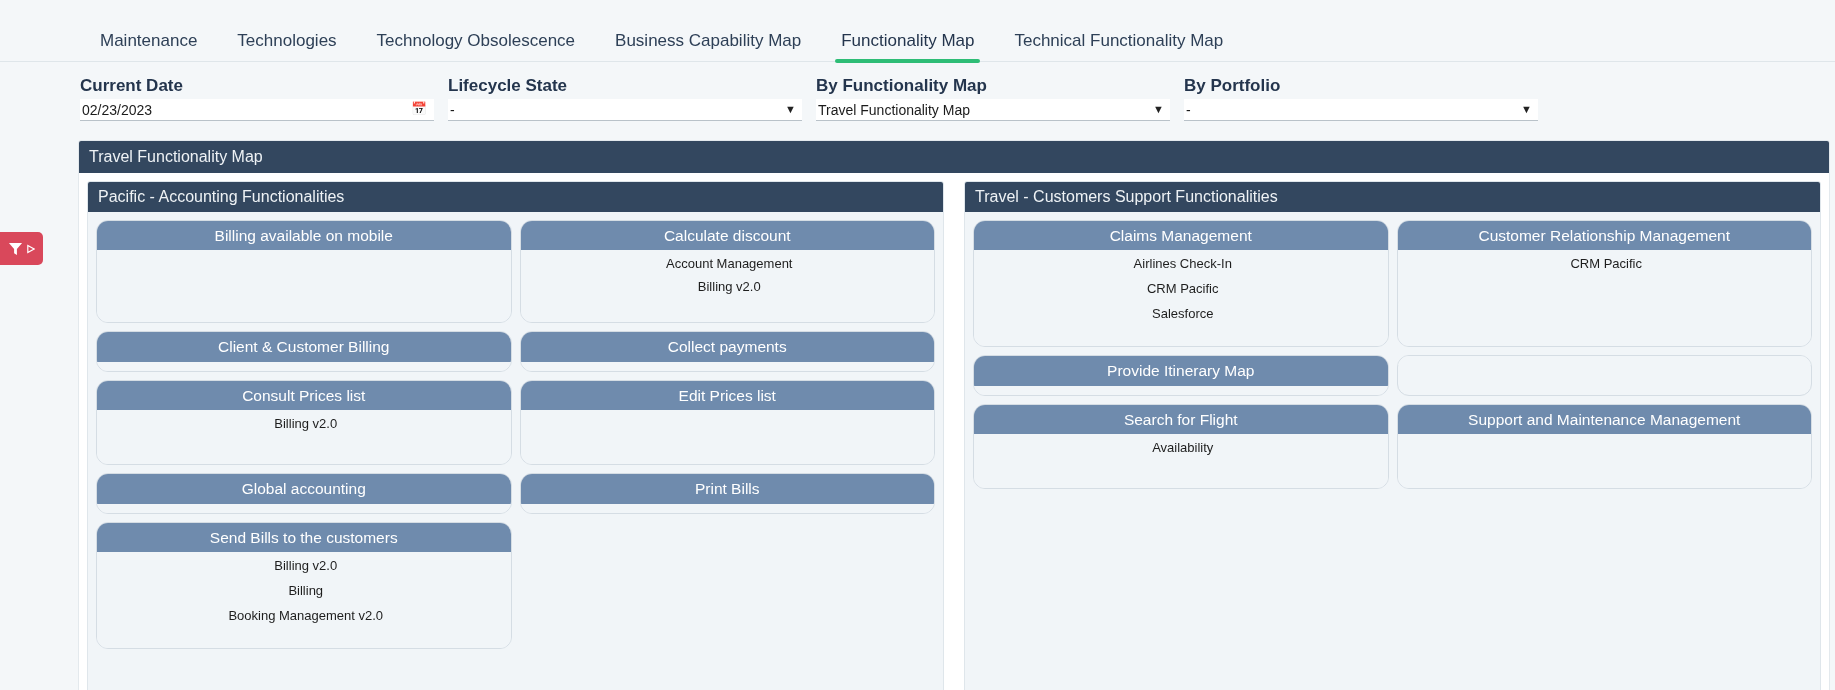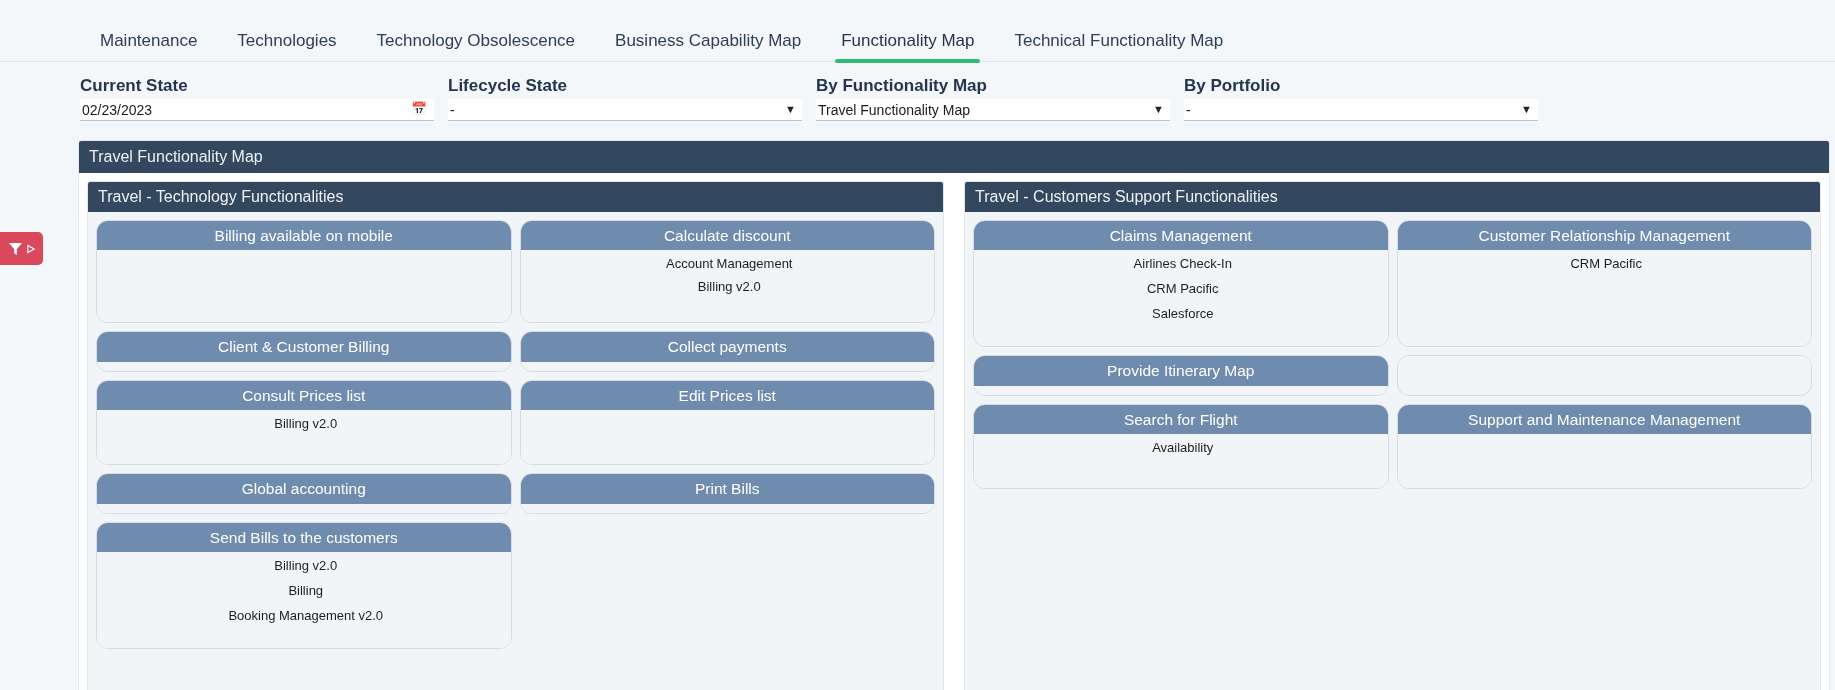--- a/index.html
+++ b/index.html
@@ -202,21 +202,21 @@
     <div class="tab">Technologies</div>
     <div class="tab">Technology Obsolescence</div>
     <div class="tab">Business Capability Map</div>
     <div class="tab active">Functionality Map</div>
     <div class="tab">Technical Functionality Map</div>
   </div>
 
 <div class="filters">
 
   <div class="filter-group g1">
-    <div class="filter-label">Current State</div>
+    <div class="filter-label">Current Date</div>
     <span class="ctl-wrap">
       <input class="filter-ctl" type="text" value="02/23/2023" style="">
       <span class="calglyph">📅</span>
     </span>
   </div>
 
   <div class="filter-group g2">
     <div class="filter-label">Lifecycle State</div>
     <span class="ctl-wrap">
       <input class="filter-ctl" type="text" readonly="" value="-" style="">
@@ -248,21 +248,21 @@
   </svg>
   <svg width="9" height="10" viewBox="0 0 10 10">
     <polygon points="2,1 9,5 2,9" fill="none" stroke="#ffffff" stroke-width="1.3"></polygon>
   </svg>
 </div>
 
 <div class="map-outer">
   <div class="map-title">Travel Functionality Map</div>
   <div class="map-body" id="groups">
       <div class="group">
-        <div class="group-title">Travel - Technology Functionalities</div>
+        <div class="group-title">Pacific - Accounting Functionalities</div>
         <div class="group-grid">
           <div class="card h-tall">
             <div class="card-head">Billing available on mobile</div>
             <div class="card-body"></div>
           </div>
           <div class="card h-tall">
             <div class="card-head">Calculate discount</div>
             <div class="card-body">
               <div class="card-item">Account Management</div>
               <div class="card-item">Billing v2.0</div>

